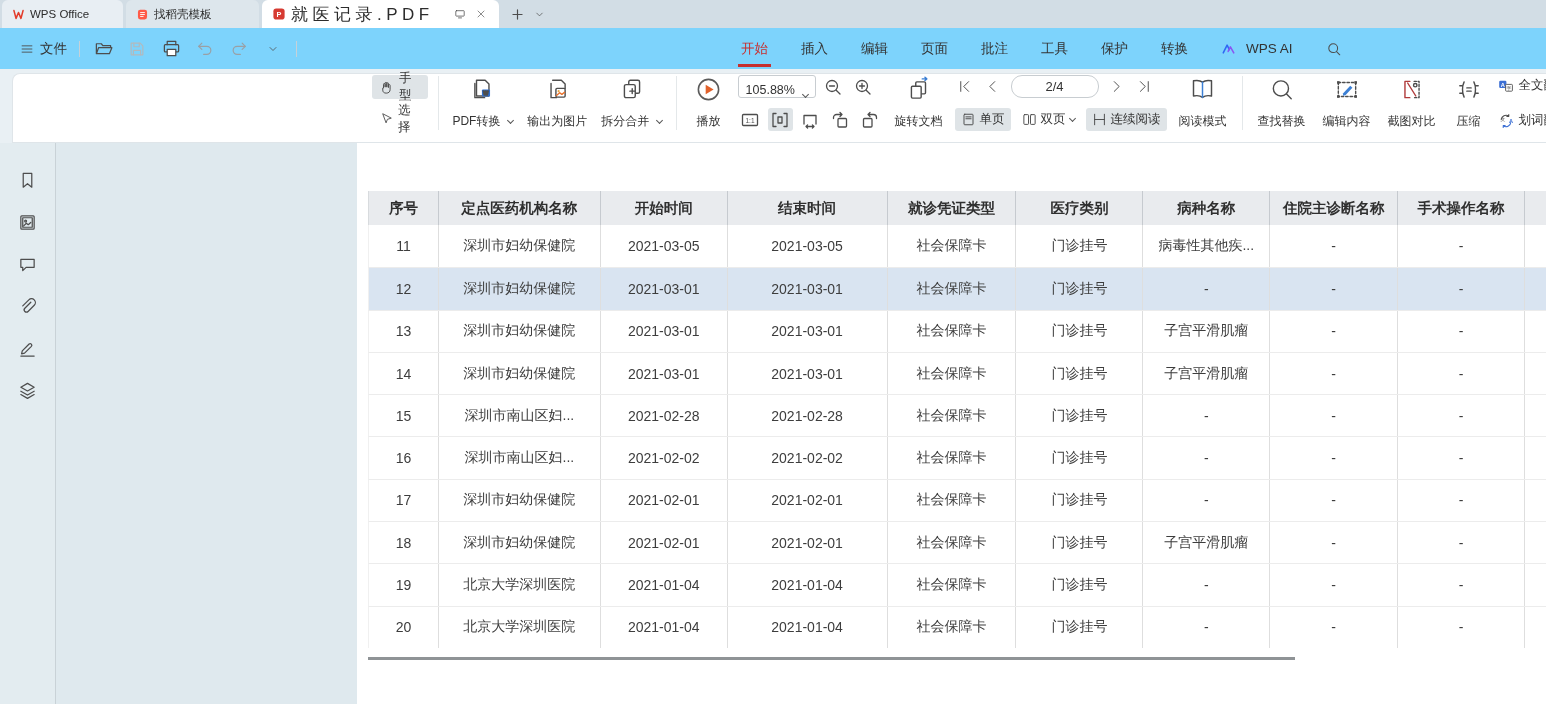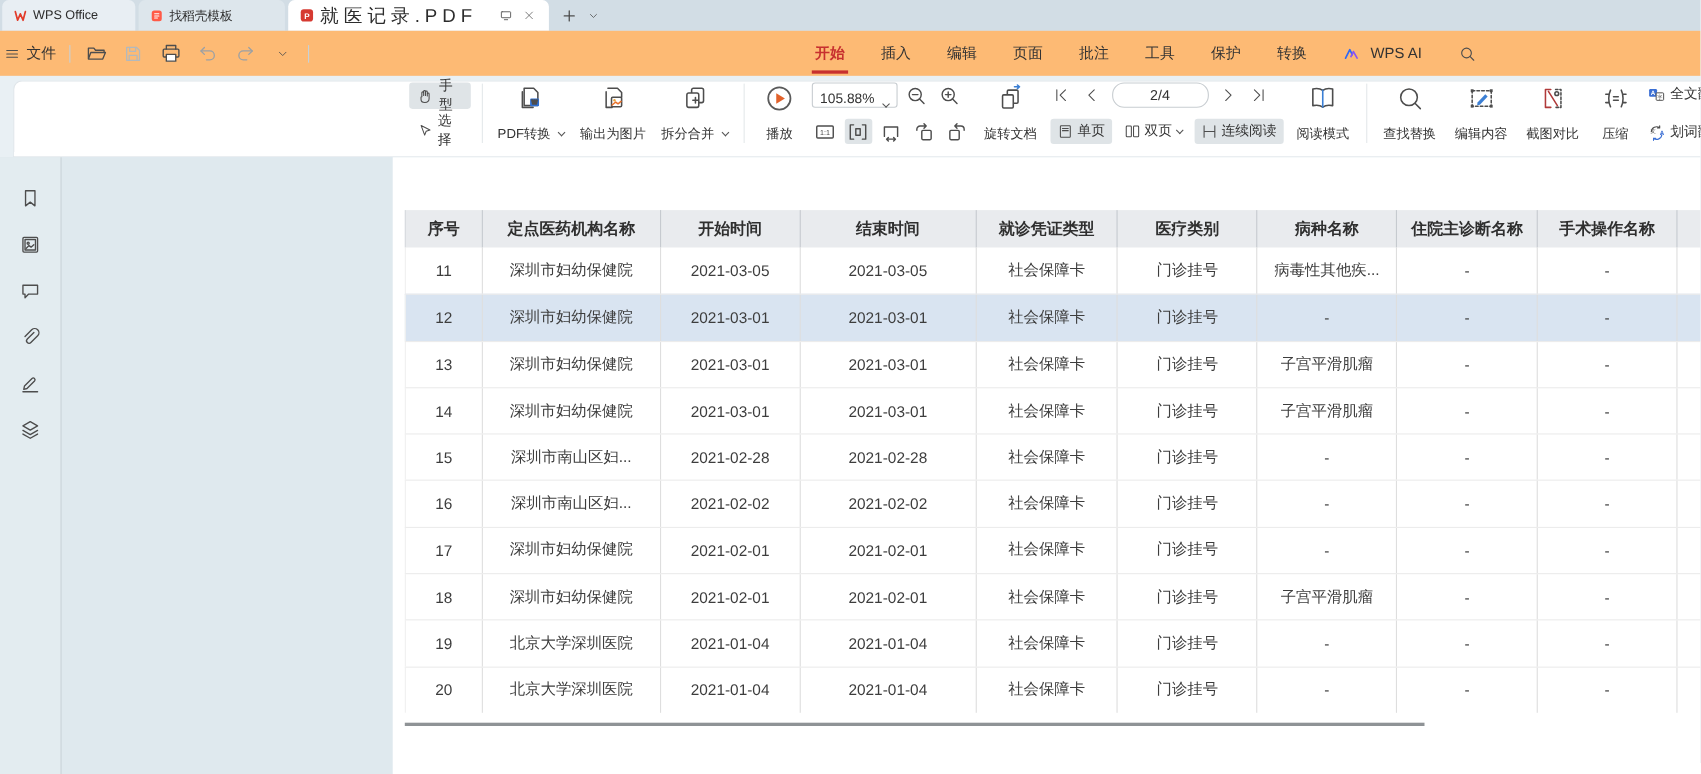--- a/index.html
+++ b/index.html
@@ -12,28 +12,28 @@
   .tabbar{height:28px;background:#d2dde5;display:flex;align-items:stretch}
   .tab{display:flex;align-items:center;gap:5px;padding:0 10px;font-size:11.5px;color:#2c2c2c;border-radius:6px 6px 0 0;white-space:nowrap}
   .tab-home{background:#e8eef3;margin-left:2px;width:121px}
   .tab-docer{background:#dde6ec;margin-left:3px;width:133px}
   .tab-doc{background:#fff;margin-left:3px;width:237px}
   .tab-doc .tname{flex:1;letter-spacing:4.5px;font-size:17px}
   .tab-doc .tbtn{display:flex;align-items:center;justify-content:center;width:16px;height:14px}
   .tabbar-extra{display:flex;align-items:center;gap:10px;padding-left:12px}
 
   
-  .menubar{height:41px;background:#fdba74;position:relative;display:flex;align-items:center;padding-left:4px}
+  .menubar{height:41px;background:#7dd3fc;position:relative;display:flex;align-items:center;padding-left:20px}
   .mb-left{display:flex;align-items:center;gap:12px}
   .mb-file{display:flex;align-items:center;gap:6px;font-size:13.5px}
   .vsep{width:1px;height:16px;background:#c6d1d8}
   .qbtn{display:flex;align-items:center;justify-content:center;width:22px;height:22px;border-radius:3px}
   .menu-tabs{position:absolute;left:740px;top:0;height:41px;display:flex;align-items:center;gap:31px;font-size:13.5px}
   .mtab{position:relative;padding:2px 1px;cursor:default}
-  .mtab.on{color:#c7302f;font-weight:bold}
+  .mtab.on{color:#c7302f;font-weight:normal}
   .mtab.on::after{content:"";position:absolute;left:-2px;right:-2px;bottom:-7px;height:2.5px;background:#c7302f}
   .mtab-ai{display:flex;align-items:center;gap:10px}
 
   
   .toolwrap{height:74px;background:#e9f0f4;position:relative}
   .panel{position:absolute;left:12px;right:0;top:4px;bottom:0;background:#fff;border:1px solid #dfe5e9;border-right:none;border-radius:8px 0 0 0}
   .tools{position:absolute;left:372px;top:5px;height:58px;display:flex;align-items:stretch;gap:7px}
   .tdiv{width:1px;background:#e4e8ea;margin:2px 3px}
   .stack2{display:flex;flex-direction:column;justify-content:space-between;padding:1px 0}
   .pill{display:flex;align-items:center;gap:5px;height:24px;padding:0 7px;border-radius:3px;font-size:12.5px}

